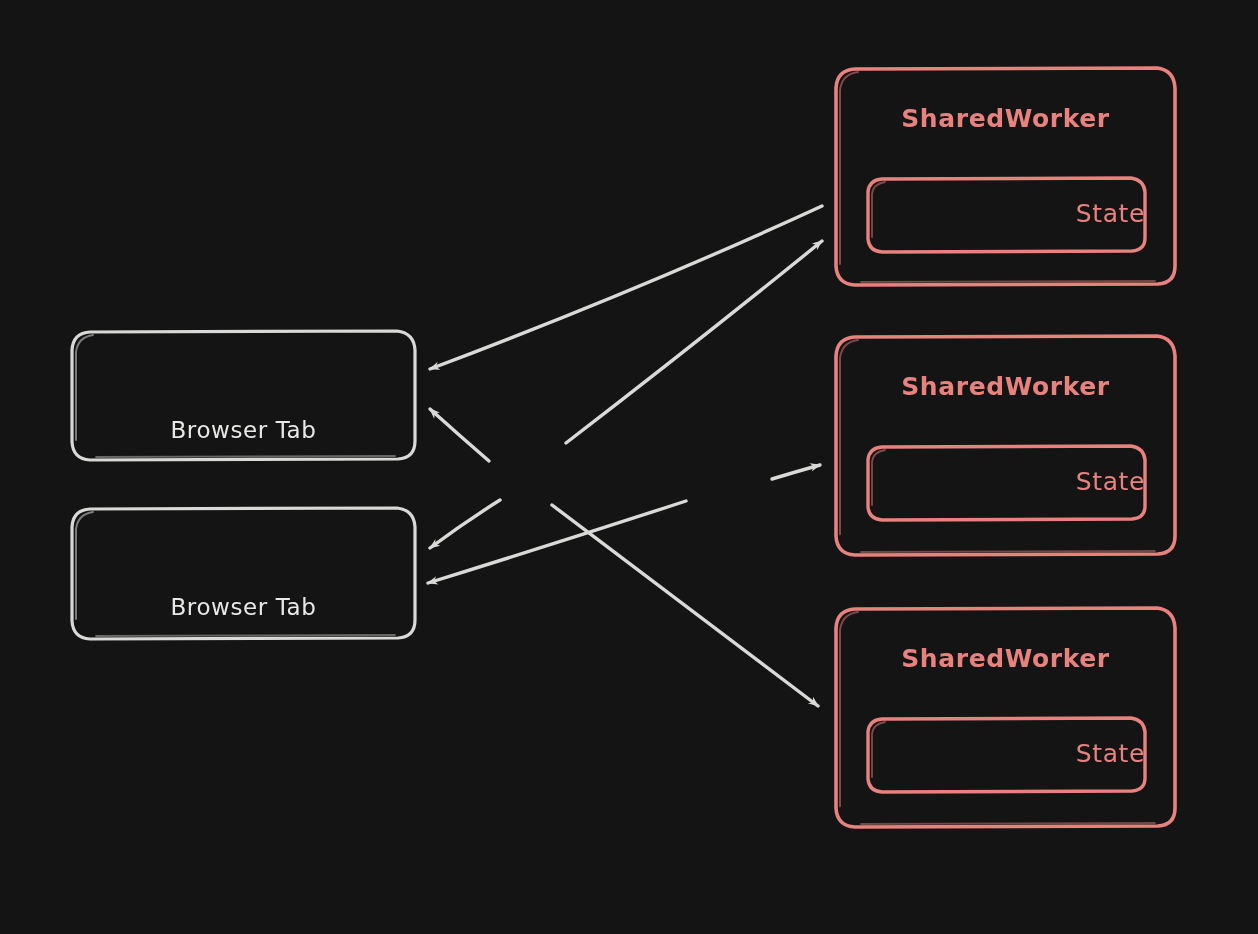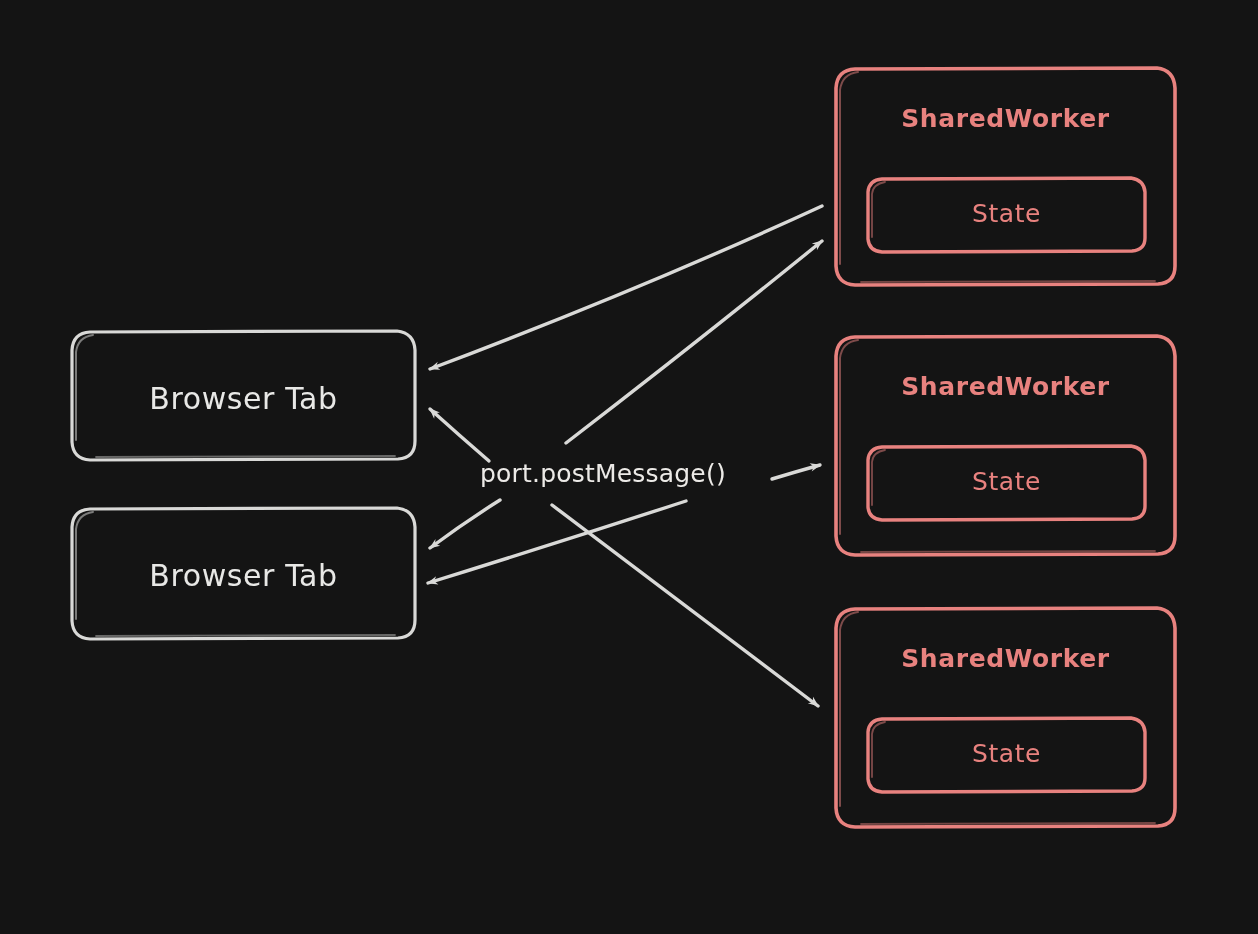--- a/index.html
+++ b/index.html
@@ -29,24 +29,26 @@
     pointer-events: none;
   }
   .worker-title {
     font-size: 25px;
     color: #e8827f;
     font-weight: bold;
   }
   .state-title {
     font-size: 25px;
     color: #e8827f;
+    text-align: right;
   }
   .tab-title {
-    font-size: 30px;
+    font-size: 23px;
     color: #e8e8e6;
+    margin-top: 36px;
   }
   .edge-label {
     position: absolute;
     font-size: 25px;
     color: #eceae7;
     white-space: nowrap;
     letter-spacing: 0.2px;
   }
 </style>
 </head>
@@ -132,15 +134,14 @@
 
   <div class="node-label worker-title" style="left:836px; top:104px; width:339px;">SharedWorker</div>
   <div class="node-label state-title" style="left:868px; top:199px; width:277px;">State</div>
 
   <div class="node-label worker-title" style="left:836px; top:372px; width:339px;">SharedWorker</div>
   <div class="node-label state-title" style="left:868px; top:467px; width:277px;">State</div>
 
   <div class="node-label worker-title" style="left:836px; top:644px; width:339px;">SharedWorker</div>
   <div class="node-label state-title" style="left:868px; top:739px; width:277px;">State</div>
 
-  <div class="edge-label" style="left:480px; top:459px;">port.postMessage()</div>
 
 </div>
 
 </body></html>

